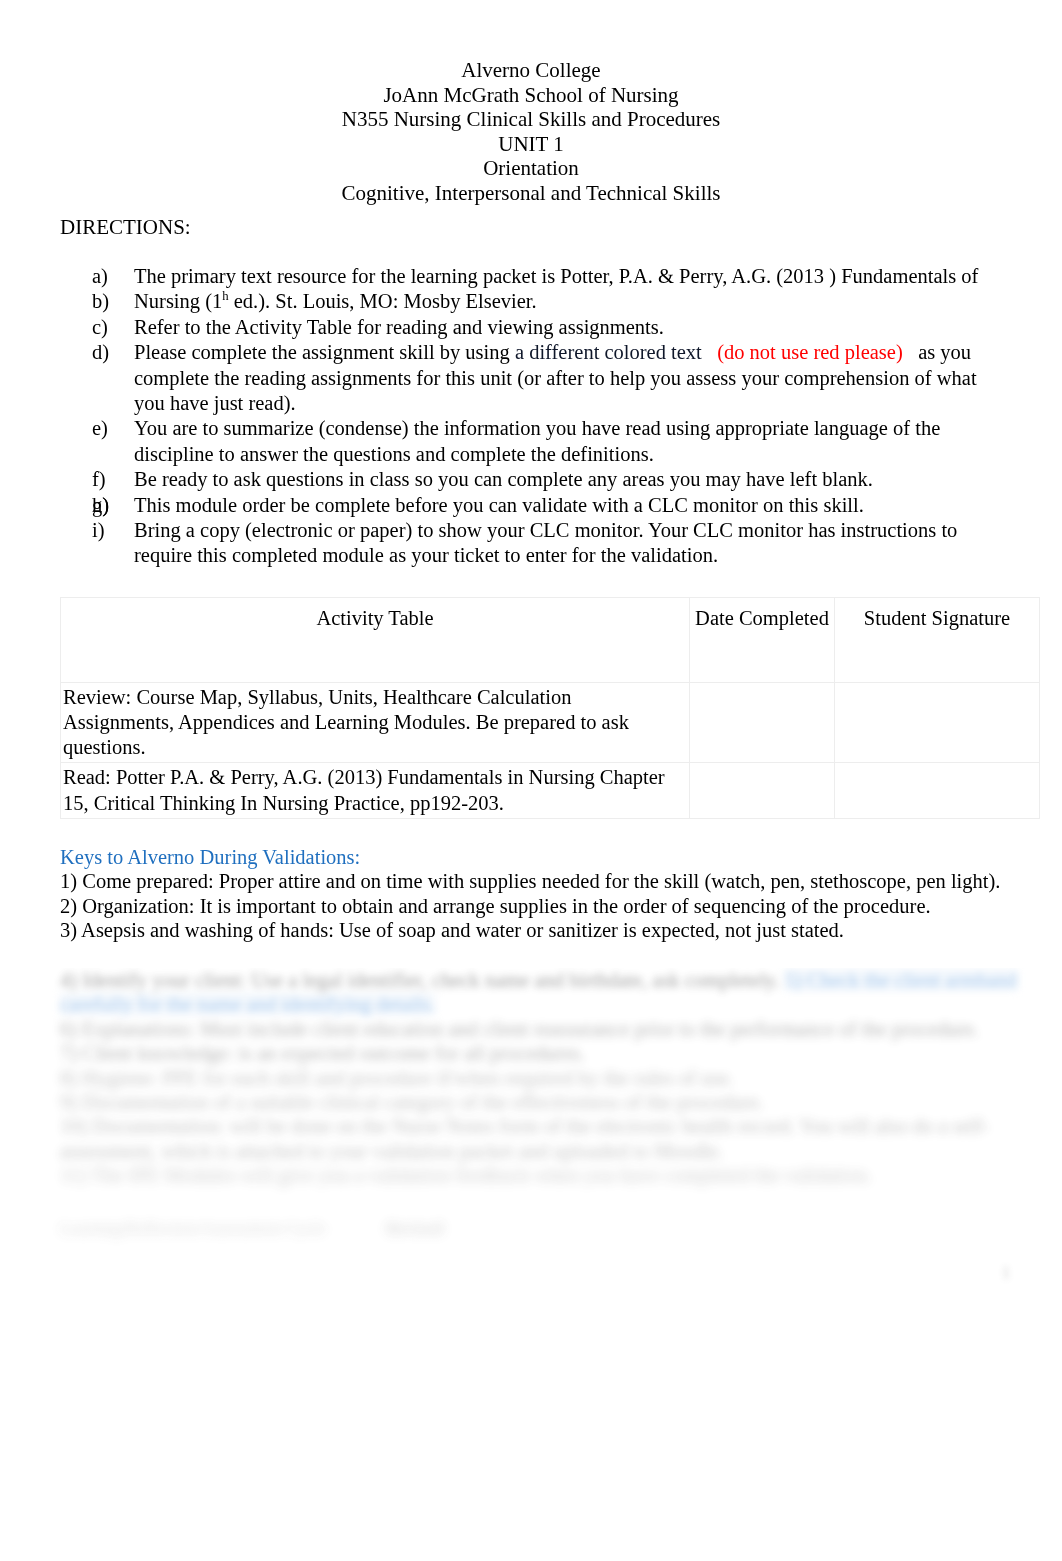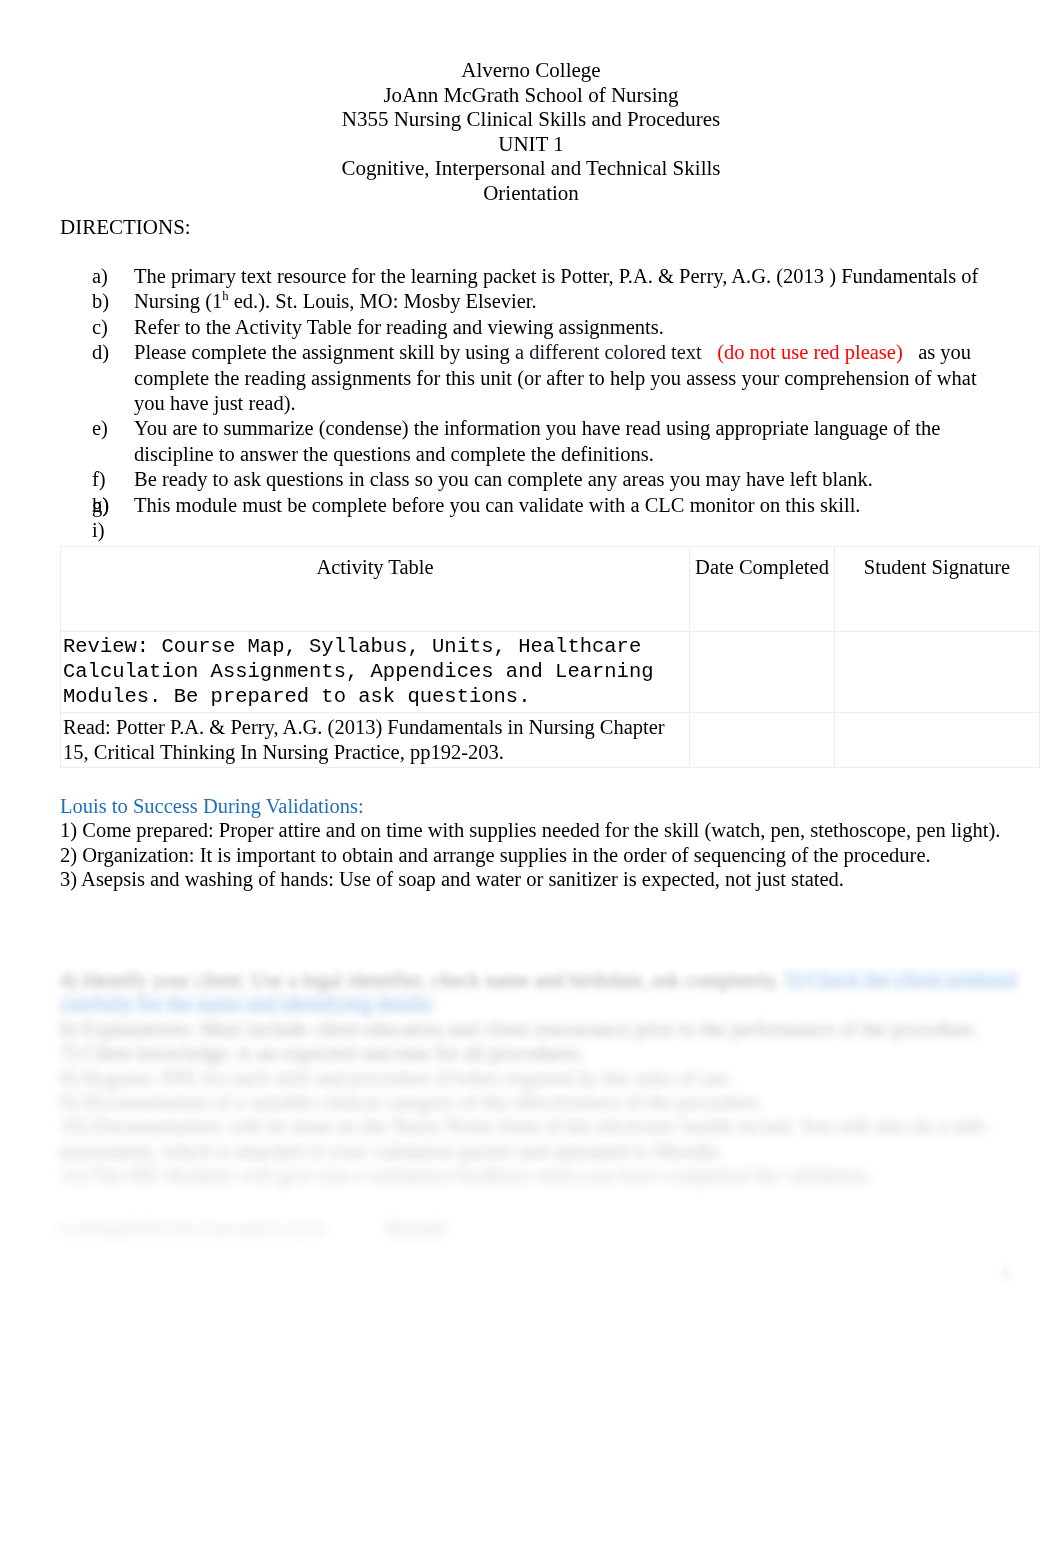--- a/index.html
+++ b/index.html
@@ -93,21 +93,21 @@
     vertical-align: top;
     padding-top: 8px;
   }
   table.activity thead th.c-activity { width: 620px; }
   table.activity thead th.c-date { width: 136px; }
   table.activity thead th.c-sign { width: 196px; }
   table.activity tbody td.c-activity {
     text-align: left;
     padding-left: 2px;
   }
-  table.activity tbody tr.r-review td { height: 72px; font-family: Liberation Mono, monospace; }
+  table.activity tbody tr.r-review td { height: 72px; }
   table.activity tbody tr.r-read td { height: 50px; }
 
   
   .keys {
     padding-left: 60px;
     padding-right: 40px;
     margin-top: 26px;
     font-size: 20.5px;
     line-height: 24.4px;
   }
@@ -172,22 +172,22 @@
 </head>
 <body>
 
 <div class="page">
 
   <div class="doc-header">
     <span class="hline">Alverno College</span>
     <span class="hline">JoAnn McGrath School of Nursing</span>
     <span class="hline">N355 Nursing Clinical Skills and Procedures</span>
     <span class="hline">UNIT 1</span>
+    <span class="hline">Orientation</span>
     <span class="hline">Cognitive, Interpersonal and Technical Skills</span>
-    <span class="hline">Orientation</span>
   </div>
 
   <div class="directions-label">DIRECTIONS:</div>
 
   <ol class="directions">
 
     <li>
       <span class="marker">a)</span>
       <span>The primary text resource for the learning packet is Potter, P.A. &amp; Perry, A.G. (2013 ) Fundamentals of</span>
     </li>
@@ -216,25 +216,26 @@
       <span class="marker">f)</span>
       <span>Be ready to ask questions in class so you can complete any areas you may have left blank.</span>
     </li>
 
     <li>
       <span class="marker">g)</span>
     </li>
 
     <li>
       <span class="marker">h)</span>
-      <span>This module must be complete before you can validate with a CLC monitor on this skill.</span>
+      <span>This module order be complete before you can validate with a CLC monitor on this skill.</span>
     </li>
 
     <li>
       <span class="marker">i)</span>
+      <span>Bring a copy (electronic or paper) to show your CLC monitor. Your CLC monitor has instructions to require this completed module as your ticket to enter for the validation.</span>
     </li>
 
   </ol>
 
   <div class="table-wrap">
     <table class="activity">
       <thead>
         <tr>
           <th class="c-activity">Activity Table</th>
           <th class="c-date">Date Completed</th>
@@ -250,21 +251,21 @@
         <tr class="r-read">
           <td class="c-activity">Read:   Potter P.A. &amp; Perry, A.G. (2013)  Fundamentals in Nursing Chapter 15, Critical Thinking In Nursing Practice, pp192-203.</td>
           <td class="c-date"></td>
           <td class="c-sign"></td>
         </tr>
       </tbody>
     </table>
   </div>
 
   <div class="keys">
-    <div class="keys-heading">Louis to Success During Validations:</div>
+    <div class="keys-heading">Keys to Alverno During Validations:</div>
     <div class="keys-line">1) Come prepared:     Proper attire and on time with supplies needed for the skill (watch, pen, stethoscope, pen light).</div>
     <div class="keys-line">2) Organization:    It is important to obtain and arrange supplies in the order of sequencing of the procedure.</div>
     <div class="keys-line">3) Asepsis and washing of hands:     Use of soap and water or sanitizer is expected, not just stated.</div>
   </div>
 
   <div class="blurred-zone">
     <div class="bz-inner">
       <div class="bz-b1">
         <span>4) Identify your client:     Use a legal identifier, check name and birthdate, ask completely.</span>
         <span class="bz-link">5) Check the client armband carefully for the name and identifying details.</span>

